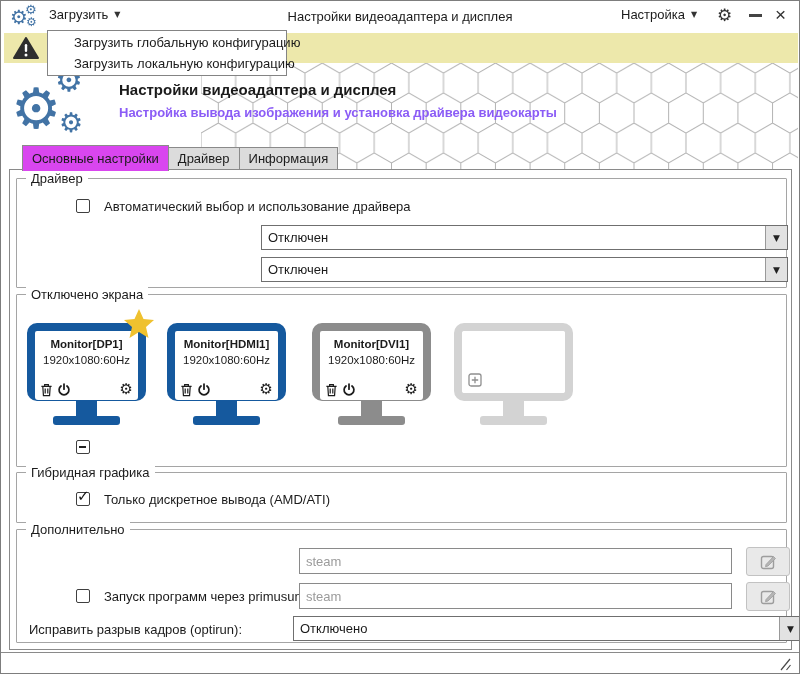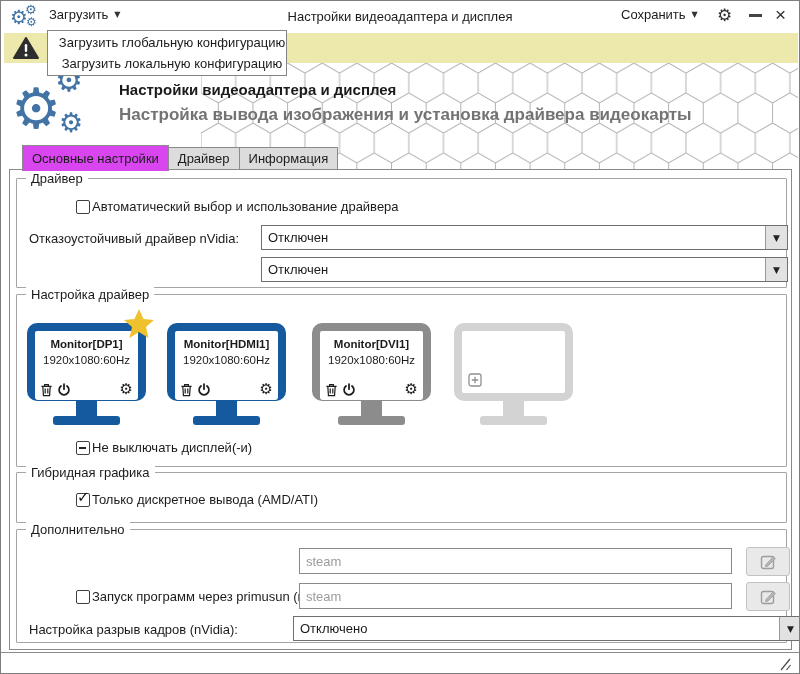--- a/index.html
+++ b/index.html
@@ -17,41 +17,41 @@
   .tb-gear { position:absolute; left:716px; top:4px; font-size:17px; color:#333; font-family:"DejaVu Sans",sans-serif; }
   .tb-min { position:absolute; left:748px; top:13px; width:13px; height:3px; background:#444; }
   .tb-close { position:absolute; left:774px; top:3px; font-size:19px; color:#333; }
 
   
   .warnbar { position:absolute; left:3px; top:32px; width:794px; height:30px; display:flex; align-items:center; }
   .warn-text { font-size:13px; margin-left:8px; }
 
   
   .popup { position:absolute; left:46px; top:29px; width:240px; background:#fff; border:1px solid #848484; z-index:30; padding:1px 0; }
-  .popup-item { font-size:13px; height:21px; line-height:21px; padding-left:10px; white-space:nowrap;text-align:center; }
+  .popup-item { font-size:13px; height:21px; line-height:21px; padding-left:26px; white-space:nowrap; }
 
   
   .hexbg { position:absolute; left:200px; top:62px; width:597px; height:108px; z-index:0; }
   .hdr-title { position:absolute; left:118px; top:80px; font-size:15px; font-weight:bold; z-index:1; }
-  .hdr-sub { position:absolute; left:118px; top:104px; font-size:17px; font-weight:bold; color:#737373; z-index:1; }
+  .hdr-sub { position:absolute; left:118px; top:104px; font-size:13px; font-weight:bold; color:#8b5cf6; z-index:1; }
   .hdricon { position:absolute; left:10px; top:66px; width:100px; height:78px; z-index:1; }
 
   
   .tabs { position:absolute; left:22px; top:144px; display:flex; align-items:flex-end; z-index:3; }
   .tab { font-size:13px; padding:3px 9px 4px 9px; background:#dcdcdc; border:1px solid #8a8a8a; margin-left:-1px; height:23px; }
   .tab.active { background:#d946ef; height:26px; padding-top:5px; border-bottom:none; margin-bottom:-1px; z-index:4; }
 
   
   .frame { position:absolute; left:8px; top:168px; width:783px; height:481px; background:#fff; border:1px solid #8a8a8a; z-index:2; }
   .group { position:absolute; border:1px solid #a5a5a5; border-radius:1px; }
   .group-label { position:absolute; top:-8px; left:9px; background:#fff; padding:0 5px; font-size:13px; white-space:nowrap; }
   .lbl { font-size:13px; white-space:nowrap; }
 
   
-  .cbrow { position:absolute; display:flex; align-items:center; gap:2px;padding-left:45px; }
+  .cbrow { position:absolute; display:flex; gap:14px;padding-left:45px; }
   .cb { width:14px; height:14px; border:1.5px solid #3f3f3f; border-radius:2px; background:#fff; position:relative; flex:0 0 auto; }
   .cb .tick { position:absolute; left:0px; top:-6px; font-size:15px; font-weight:bold; color:#111; font-family:"DejaVu Sans",sans-serif; }
   .cb .dash { position:absolute; left:2px; top:5px; width:7px; height:2px; background:#222; }
 
   
   .combo { position:absolute; height:25px; background:#fff; border:1px solid #6f6f6f; display:flex; align-items:center; }
   .combo-text { flex:1; font-size:13px; padding-left:6px; }
   .combo-btn { width:22px; height:100%; background:#e2e2e2; border-left:1px solid #999; display:flex; align-items:center; justify-content:center; }
   .combo-btn .caret { font-size:9px; color:#222; }
 
@@ -88,21 +88,21 @@
       <span class="gearglyph" style="font-size:20px; left:0; top:4px;">⚙</span>
       <span class="gearglyph" style="font-size:13px; left:15px; top:0px;">⚙</span>
       <span class="gearglyph" style="font-size:12px; left:16px; top:13px;">⚙</span>
     </div>
     <div class="menu-btn" style="left:48px;">
       <span>Загрузить</span>
       <span class="caret">▼</span>
     </div>
     <div class="tb-title">Настройки видеоадаптера и дисплея</div>
     <div class="menu-btn" style="left:620px;">
-      <span>Сохранить</span>
+      <span>Настройка</span>
       <span class="caret">▼</span>
     </div>
     <div class="tb-gear">⚙</div>
     <div class="tb-min"></div>
     <div class="tb-close">×</div>
   </div>
 
   <div class="warnbar" style="background-color: rgb(237, 232, 171);">
     <svg width="26" height="23" viewBox="0 0 26 23" style="margin-left:9px;">
       <path d="M13 1 L25 21 L1 21 Z" fill="#2e2e2e" stroke="#2e2e2e" stroke-width="2" stroke-linejoin="round"></path>
@@ -135,37 +135,36 @@
   </div>
 
   <div class="frame">
 
     <div class="group" style="left:6px; top:8px; width:771px; height:110px;">
       <span class="group-label">Драйвер</span>
       <div class="cbrow" style="left:14px; top:20px;">
         <span class="cb"></span>
         <span class="lbl">Автоматический выбор и использование драйвера</span>
       </div>
-      <span class="lbl abs" style="left:12px; top:52px;">Отказоустойчивый драйвер nVidia:</span>
       <div class="combo" style="left:244px; top:46px; width:527px;">
         <span class="combo-text">Отключен</span>
         <span class="combo-btn">
             <span class="caret">▼</span>
           </span>
       </div>
       <div class="combo" style="left:244px; top:78px; width:527px;">
         <span class="combo-text">Отключен</span>
         <span class="combo-btn">
             <span class="caret">▼</span>
           </span>
       </div>
     </div>
 
     <div class="group" style="left:6px; top:124px; width:771px; height:173px;">
-      <span class="group-label">Настройка драйвер</span>
+      <span class="group-label">Отключено экрана</span>
 
       <div class="monitors">
 
         <div class="monitor" style="left: 0px; color: rgb(21, 89, 158);">
           <svg class="star" width="32" height="31" viewBox="0 0 32 31">
             <path d="M16 1 L20.5 11 L31 12 L23 19 L25.5 30 L16 24 L6.5 30 L9 19 L1 12 L11.5 11 Z" fill="#efc12f"></path>
           </svg>
           <div class="mon-screen">
               <div class="mon-inner">
             <div class="mon-name">Monitor[DP1]</div>
@@ -239,21 +238,20 @@
             </div>
           <div class="mon-leg"></div>
             <div class="mon-base"></div>
         </div>
       </div>
 
       <div class="cbrow" style="left:14px; top:145px;">
         <span class="cb">
             <span class="dash"></span>
           </span>
-        <span class="lbl">Не выключать дисплей(-и)</span>
       </div>
     </div>
 
     <div class="group" style="left:6px; top:302px; width:771px; height:51px;">
       <span class="group-label">Гибридная графика</span>
       <div class="cbrow" style="left:14px; top:19px;">
         <span class="cb">
             <span class="tick">✓</span>
           </span>
         <span class="lbl">Только дискретное вывода (AMD/ATI)</span>
@@ -276,21 +274,21 @@
         <span class="lbl">Запуск программ через primusun (nVidia):</span>
       </div>
       <input class="tinput" style="left: 282px; top: 53px; width: 433px;" placeholder="steam">
       <div class="editbtn" style="left:729px; top:52px;">
         <svg width="17" height="17" viewBox="0 0 17 17">
           <rect x="1.5" y="3.5" width="12" height="12" rx="2" fill="none" stroke="#9d9d9d" stroke-width="1.4"></rect>
           <path d="M6 11.5 L13.5 3.5 L15.5 5.5 L8 13 L5.5 13.7 Z" fill="#b5b5b5" stroke="#9d9d9d" stroke-width="0.8"></path>
         </svg>
       </div>
 
-      <span class="lbl abs" style="left:12px; top:92px;">Настройка разрыв кадров (nVidia):</span>
+      <span class="lbl abs" style="left:12px; top:92px;">Исправить разрыв кадров (optirun):</span>
       <div class="combo" style="left:276px; top:86px; width:509px;">
         <span class="combo-text">Отключено</span>
         <span class="combo-btn">
             <span class="caret">▼</span>
           </span>
       </div>
     </div>
   </div>
 
   <div class="statusbar">

